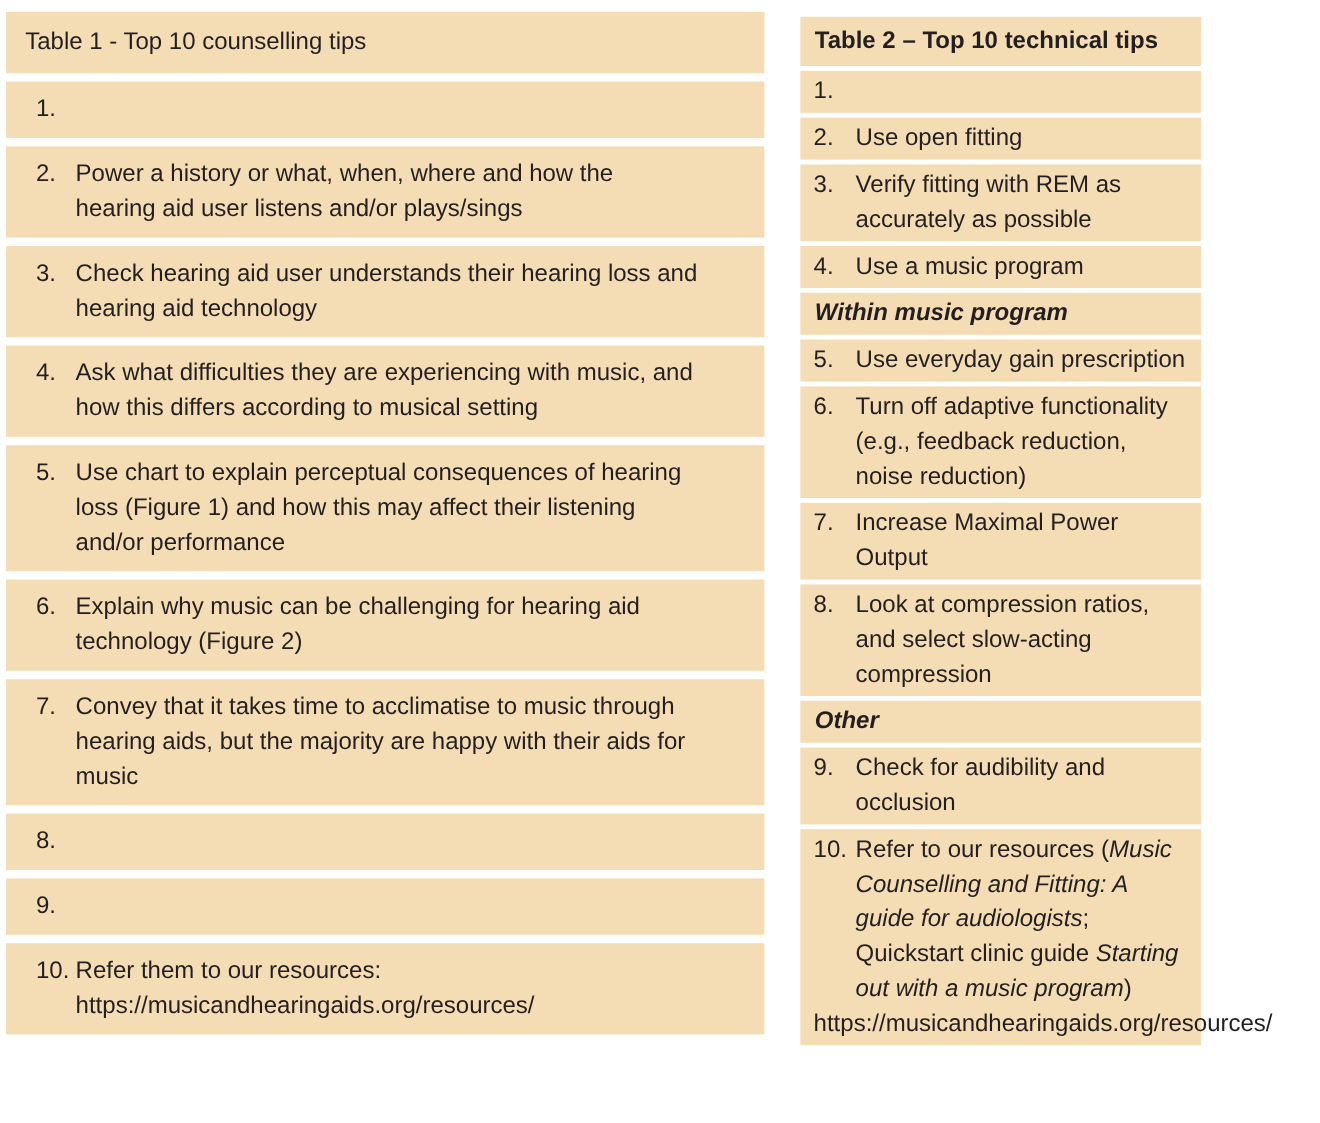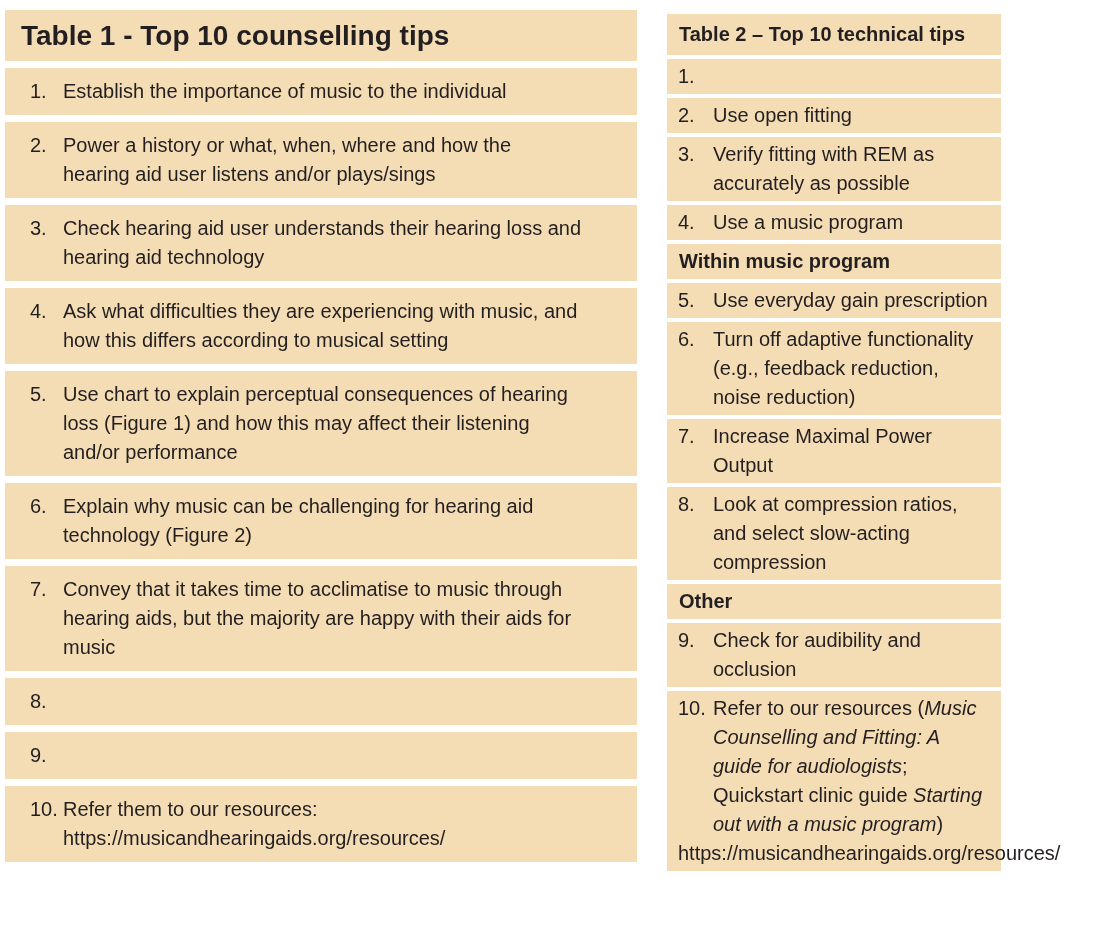--- a/index.html
+++ b/index.html
@@ -24,39 +24,40 @@
   .t1{width:632px;}
   .t2{width:334px;margin-top:4px;}
   .row{
     background:var(--row-bg);
     line-height:29px;
     font-size:20px;
   }
   
   .t1 .row{margin-bottom:7px;padding-top:9px;padding-bottom:9px;}
   .t1 .header{
-    font-weight:700;
-    font-size:28px;
+    font-weight:400;
+    font-size:20px;
     padding:11px 20px 11px 16px;
   }
   .t1 .item{
     display:grid;
     grid-template-columns:33px 1fr;
     padding-left:25px;
     padding-right:55px;
   }
   
   .t2 .row{margin-bottom:4px;padding-top:3px;padding-bottom:3px;}
   .t2 .header{
     font-weight:700;
     font-size:20px;
     padding:6px 10px 6px 12px;
   }
   .t2 .subheader{
     font-weight:700;
+    font-style:italic;
     padding-left:12px;
   }
   .t2 .item{
     display:grid;
     grid-template-columns:35px 1fr;
     padding-left:11px;
     padding-right:12px;
   }
   .item .num{display:block;}
   .item .txt{display:block;}
@@ -70,21 +71,20 @@
 </head>
 <body>
 
 <div class="page">
 
   <section class="table t1">
     <div class="row header">Table 1 - Top 10 counselling tips</div>
     <div>
         <div class="row item">
           <span class="num">1.</span>
-          <span class="txt">Establish the importance of music to the individual</span>
         </div>
         <div class="row item">
           <span class="num">2.</span>
           <span class="txt">Power a history or what, when, where and how the hearing aid user listens and/or plays/sings</span>
         </div>
         <div class="row item">
           <span class="num">3.</span>
           <span class="txt">Check hearing aid user understands their hearing loss and hearing aid technology</span>
         </div>
         <div class="row item">

